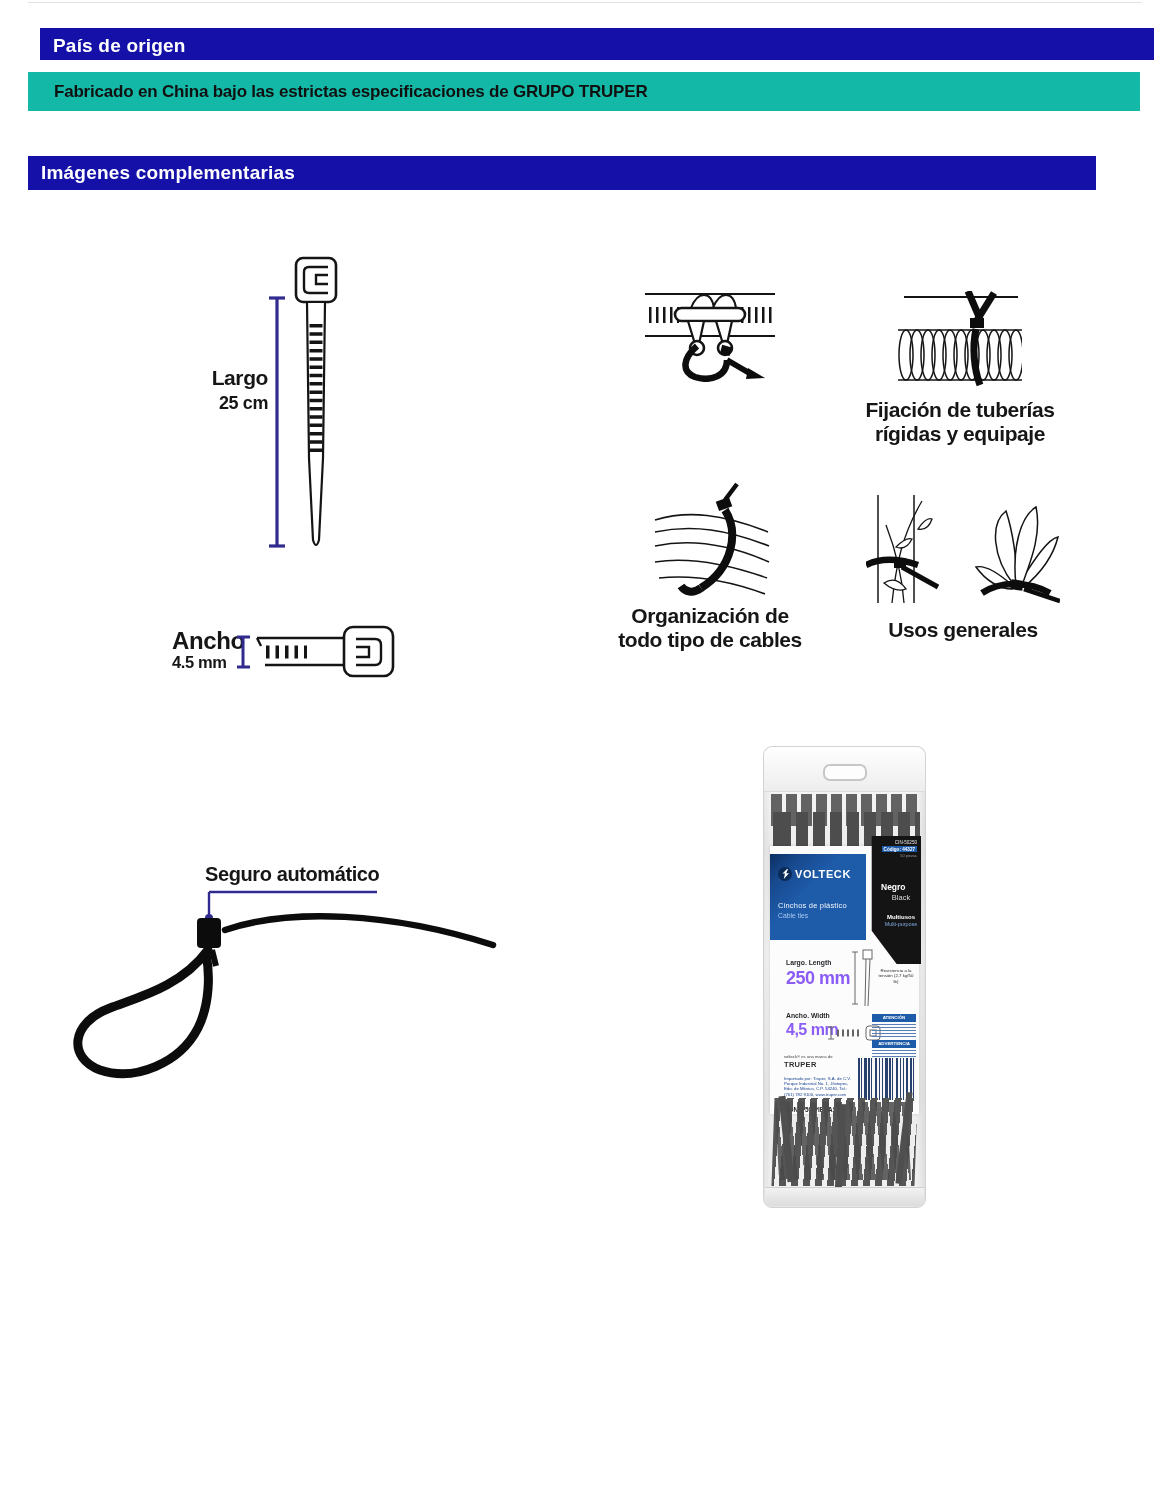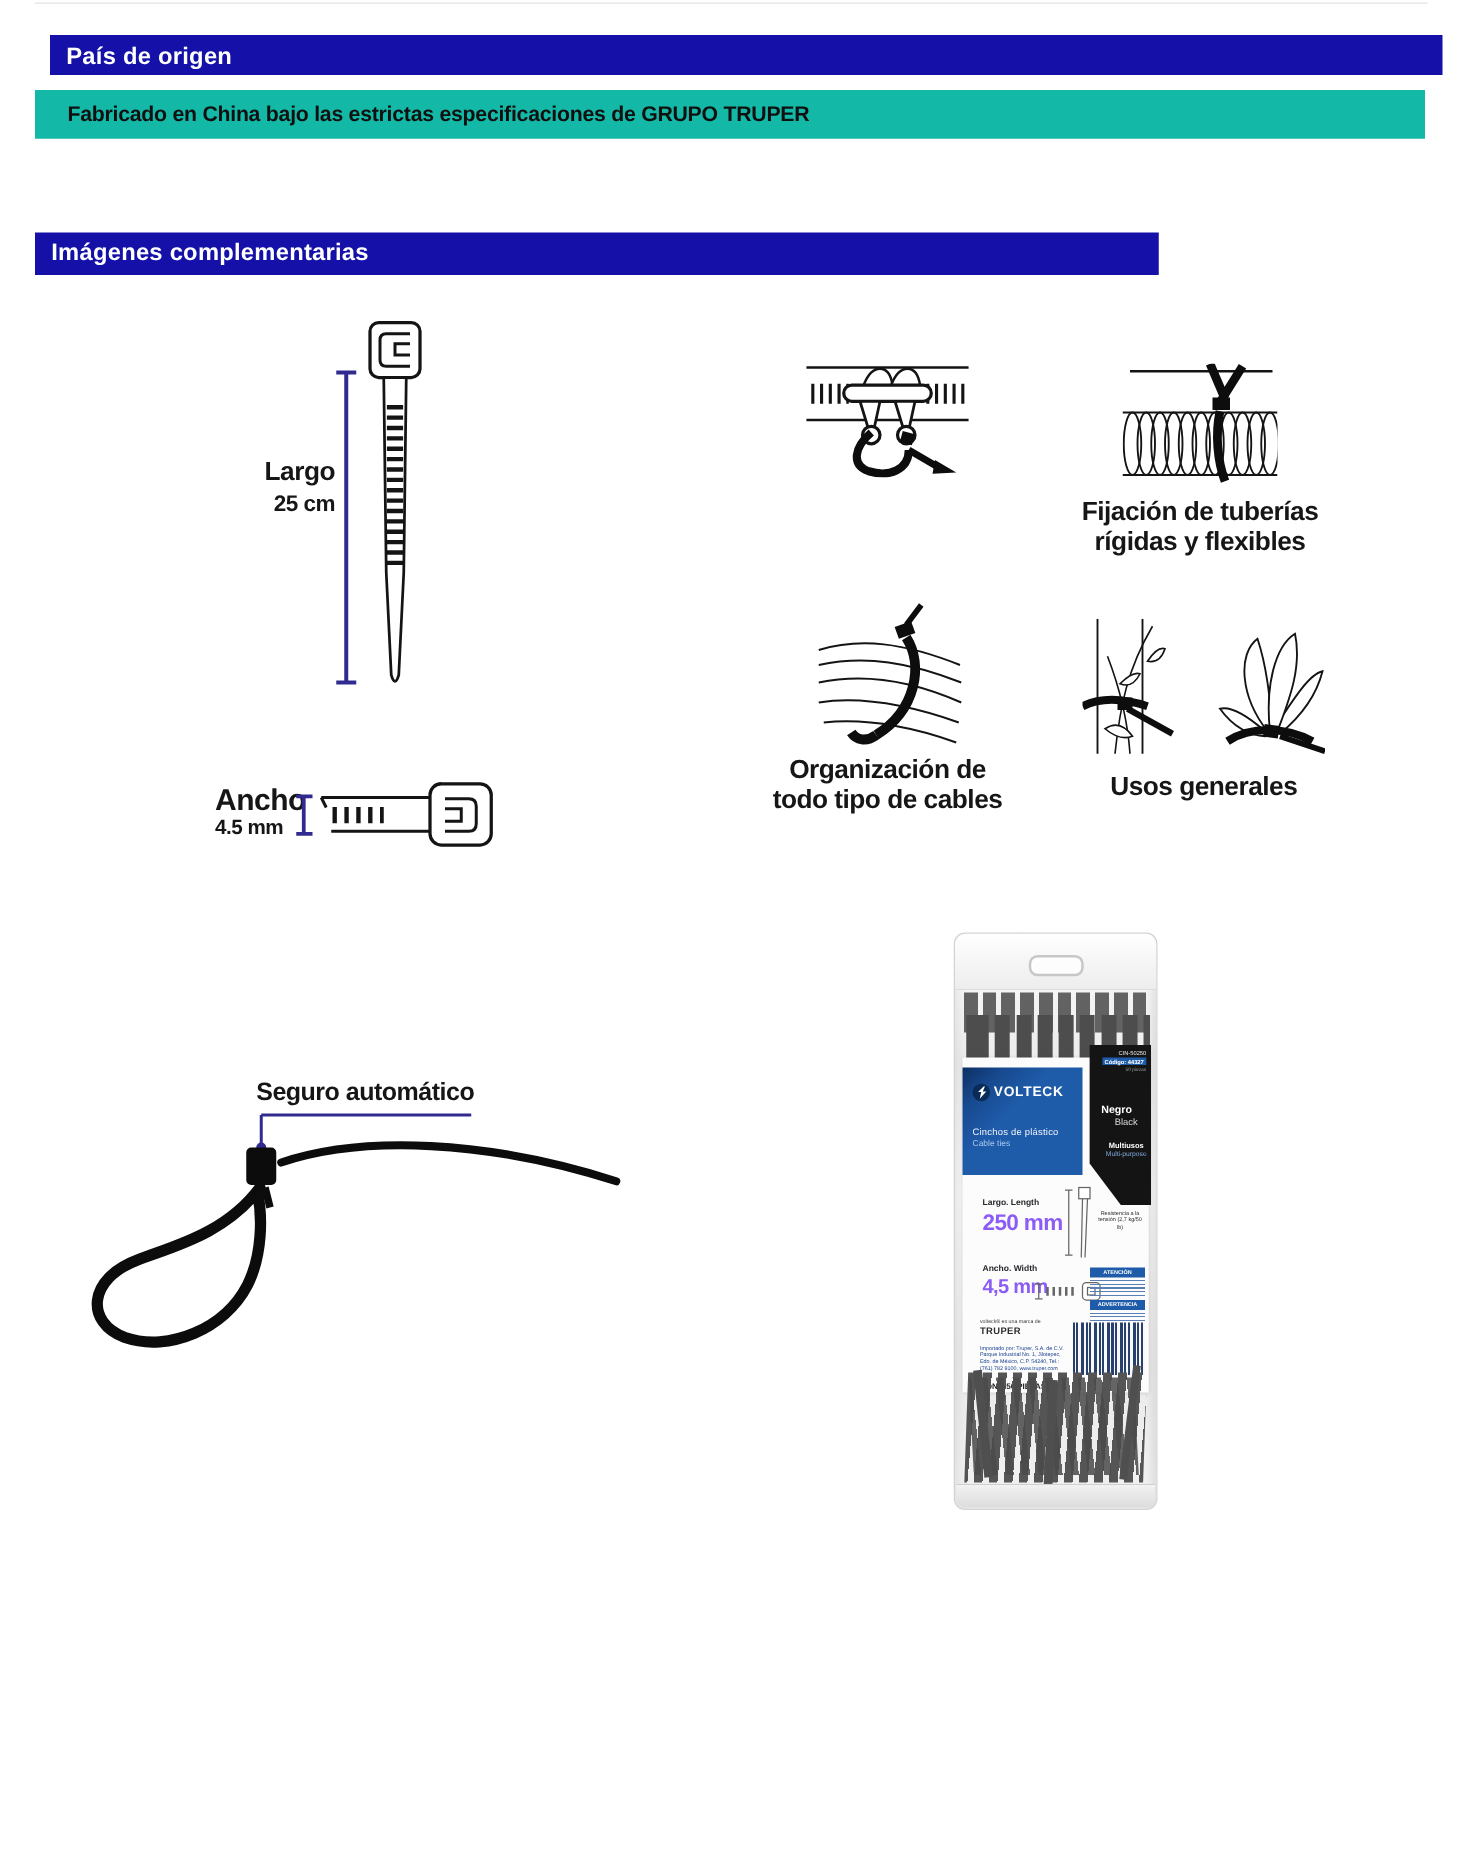--- a/index.html
+++ b/index.html
@@ -57,21 +57,21 @@
 
   <div class="abs" style="left:28px;top:2px;width:1114px;height:1px;background:#e3e3e3;"></div>
 
   <div class="abs bar" style="left:40px;top:28px;width:1114px;height:32px;">
     <span>País de origen</span>
   </div>
   <div class="abs graybar" style="left:28px;top:72px;width:1112px;height:39px;">
     <span>Fabricado en China bajo las estrictas especificaciones de GRUPO TRUPER</span>
   </div>
 
-  <div class="abs bar" style="left:28px;top:186px;width:899px;height:34px;">
+  <div class="abs bar" style="left:28px;top:156px;width:1068px;height:34px;">
     <span style="line-height:34px;">Imágenes complementarias</span>
   </div>
 
   <div class="abs dimlabel" style="left:168px;top:366px;width:100px;text-align:right;font-size:21px;">Largo</div>
   <div class="abs dimlabel" style="left:168px;top:393px;width:100px;text-align:right;font-size:18px;">25 cm</div>
   <svg class="abs" style="left:250px;top:250px;" width="160" height="320" viewBox="0 0 160 320">
 
     <g stroke="#312b90" stroke-width="3.2">
       <line x1="19" y1="48" x2="35" y2="48"></line>
       <line x1="27" y1="48" x2="27" y2="296"></line>
@@ -144,21 +144,21 @@
     </g>
     <g stroke="#0d0d0d" fill="none">
       <path d="M70,0 L82,28" stroke-width="7"></path>
       <path d="M96,2 L76,34" stroke-width="7"></path>
       <path d="M78,38 C74,56 76,78 82,94" stroke-width="7"></path>
     </g>
     <rect x="72" y="27" width="14" height="10" fill="#0d0d0d"></rect>
   </svg>
   <div class="abs caption" style="left:860px;top:398px;width:200px;">
     <div>Fijación de tuberías</div>
-    <div>rígidas y flexibles</div>
+    <div>rígidas y equipaje</div>
   </div>
 
   <svg class="abs" style="left:653px;top:480px;" width="117" height="124" viewBox="0 0 117 124">
     <g stroke="#141414" fill="none" stroke-width="1.6">
       <path d="M2,40 C35,30 70,34 115,52"></path>
       <path d="M2,52 C40,44 75,50 116,66"></path>
       <path d="M2,66 C40,58 80,66 116,82"></path>
       <path d="M2,82 C40,76 80,86 114,98"></path>
       <path d="M6,98 C45,94 85,104 112,114"></path>
     </g>

